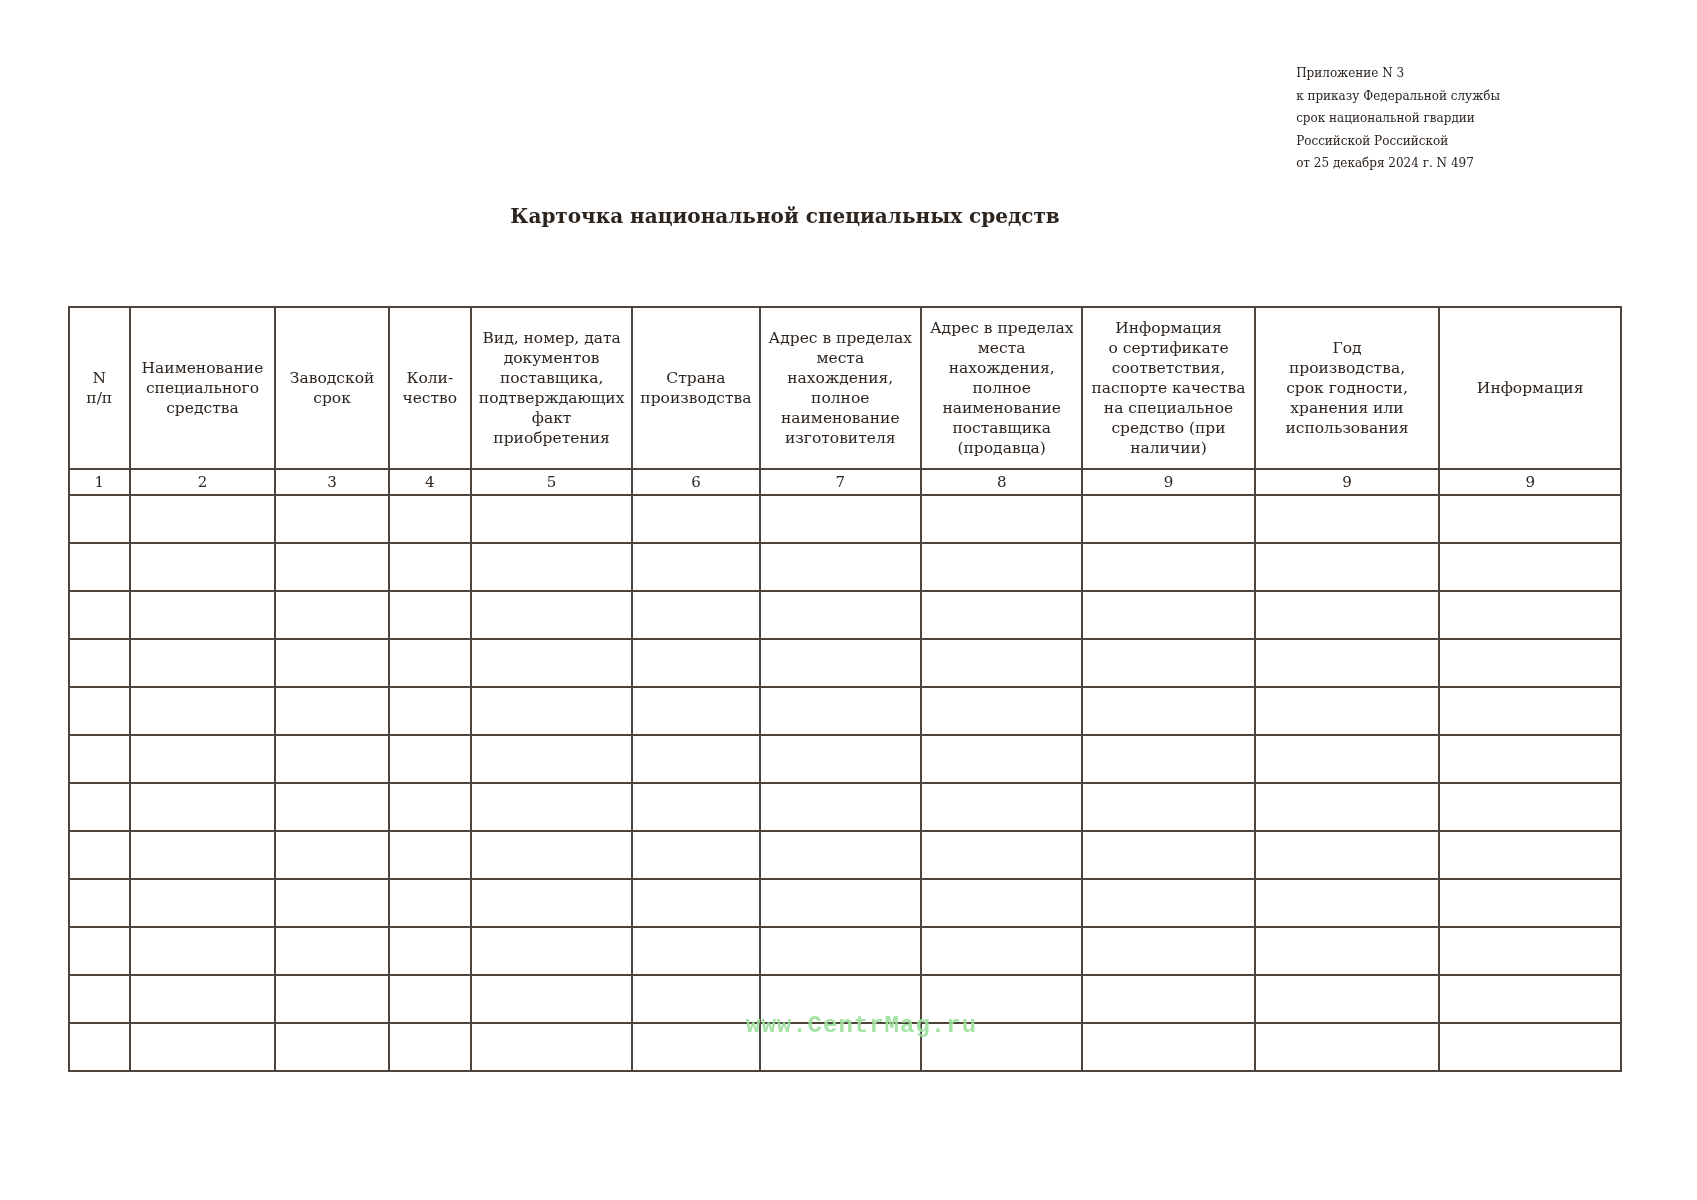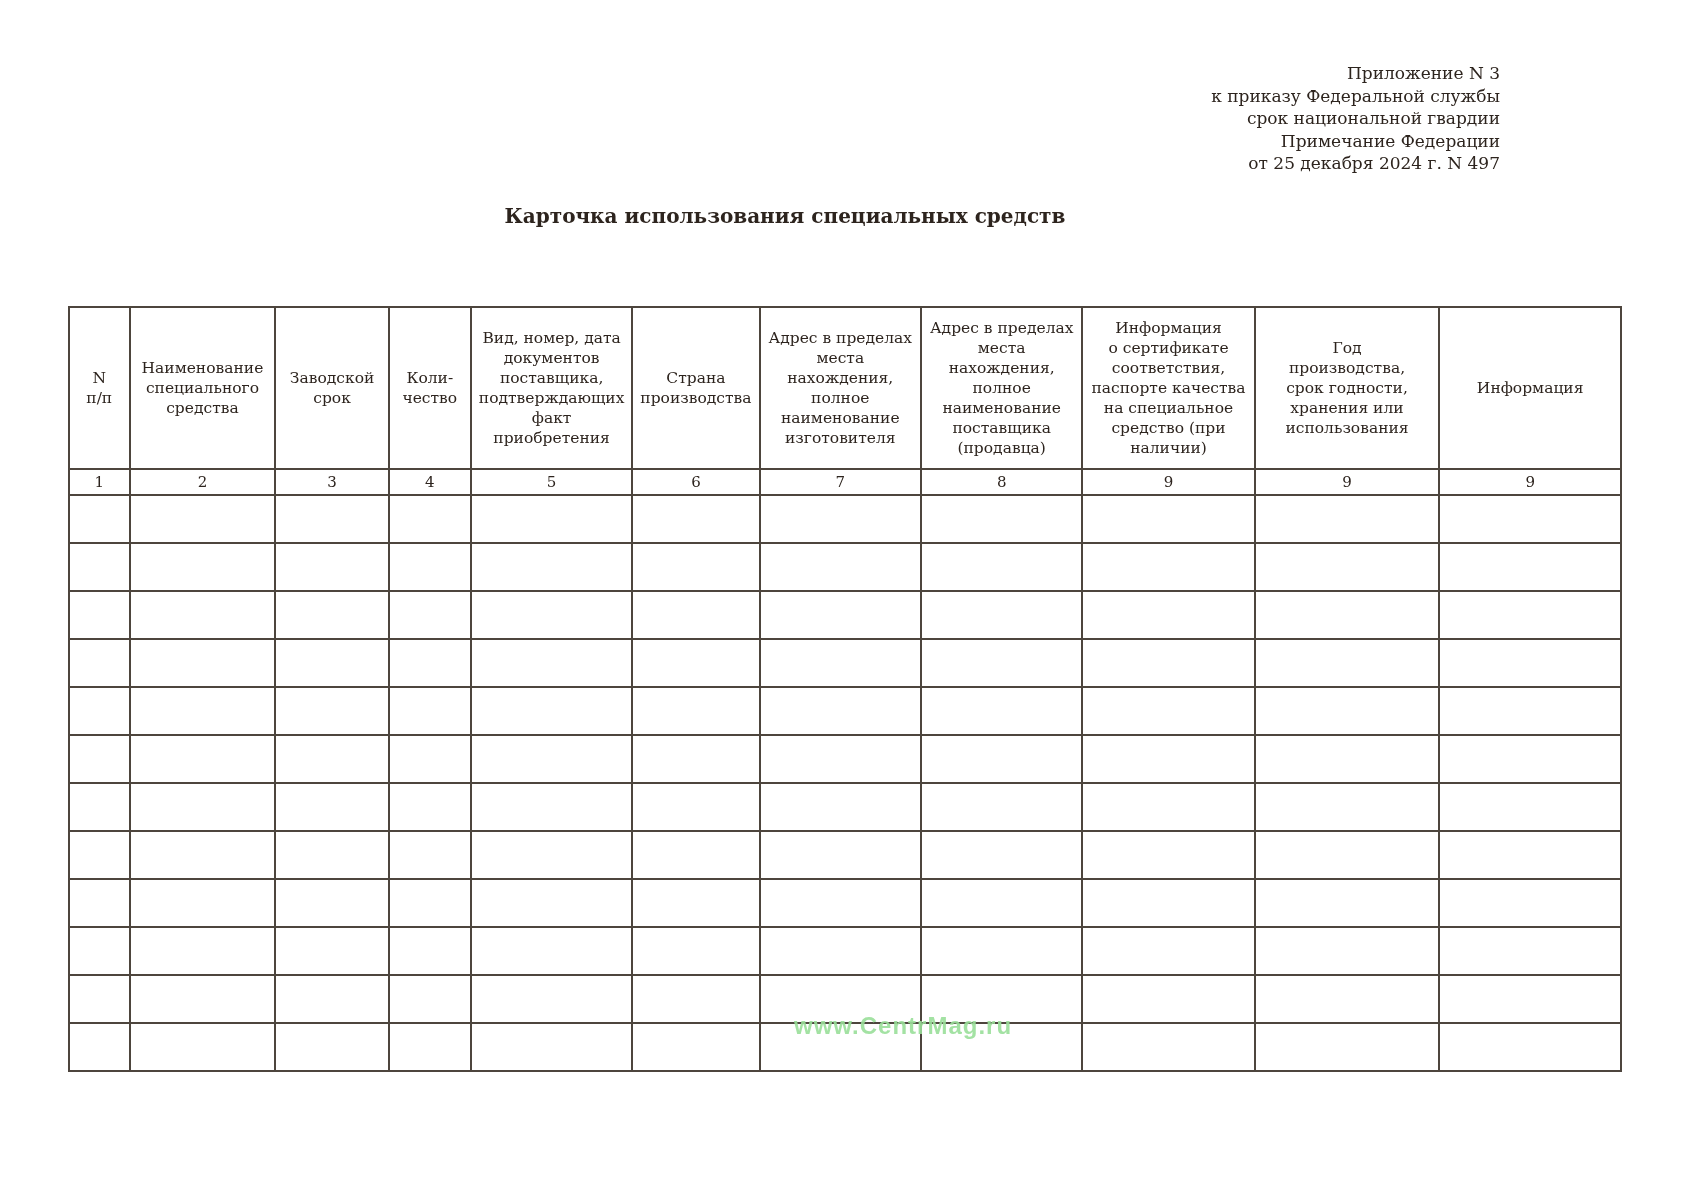--- a/index.html
+++ b/index.html
@@ -14,22 +14,21 @@
     background:var(--bg);
     position:relative;
     font-family:"DejaVu Serif","Liberation Serif",serif;
     color:var(--text);
     overflow:hidden;
   }
   .appendix{
     position:absolute;
     top:62px;
     right:197px;
-    text-align:right;
-    font-size:17px;
+    font-size:12px;
     line-height:22.5px;
   }
   .title-block{
     position:absolute;
     top:202px;
     left:68px;
     width:1434px;
     text-align:center;
     font-weight:bold;
     font-size:20px;
@@ -59,44 +58,43 @@
   tr.num-row{height:26px;}
   tr.num-row td{
     font-size:15px;
     line-height:16px;
   }
   tr.data-row{height:48px;}
   .watermark{
     position:absolute;
     left:746px;
     top:1012px;
-    font-family:Liberation Sans, sans-serif;
+    font-family:Liberation Mono, monospace;
     font-weight:bold;
     font-size:24px;
     letter-spacing:1px;
     color:var(--watermark);
     opacity:0.9;
     z-index:5;
     pointer-events:none;
-    margin-left:48px;
   }
 </style>
 </head>
 <body>
 
 <div class="appendix">
   <div>Приложение N 3</div>
   <div>к приказу Федеральной службы</div>
   <div>срок национальной гвардии</div>
-  <div>Примечание Федерации</div>
+  <div>Российской Российской</div>
   <div>от 25 декабря 2024 г. N 497</div>
 </div>
 
 <div class="title-block">
-  <div>Карточка использования специальных средств</div>
+  <div>Карточка национальной специальных средств</div>
 </div>
 
 <table class="form-table">
   <colgroup id="cols">
       <col style="width: 3.9%;">
       <col style="width: 9.4%;">
       <col style="width: 7.3%;">
       <col style="width: 5.3%;">
       <col style="width: 10.4%;">
       <col style="width: 8.2%;">

